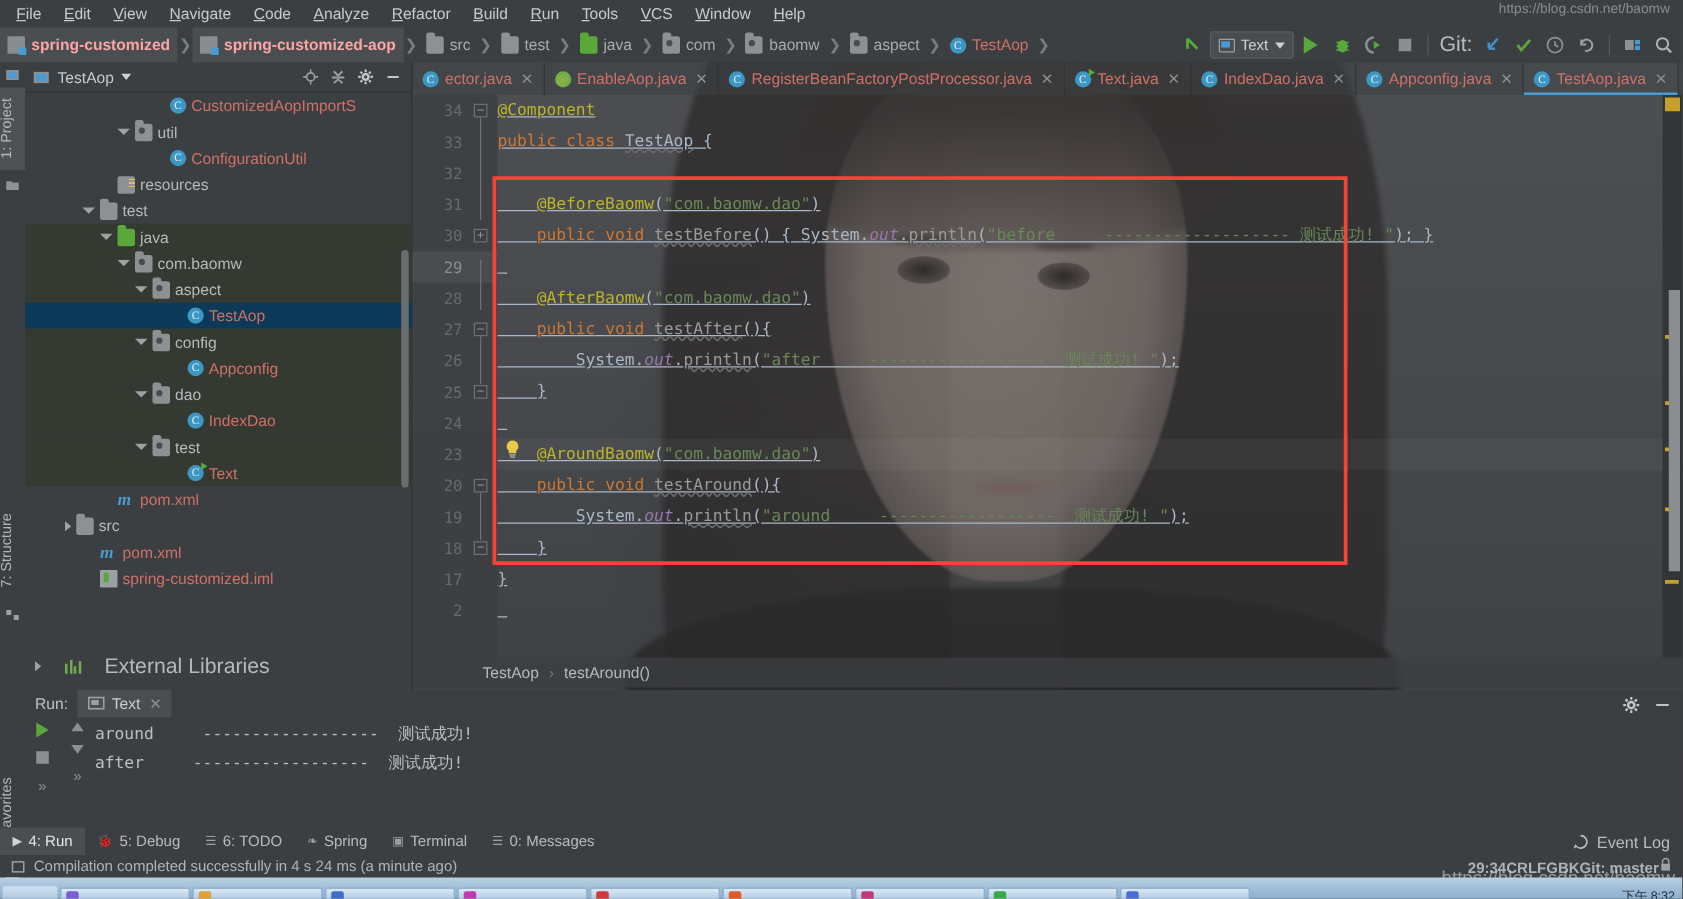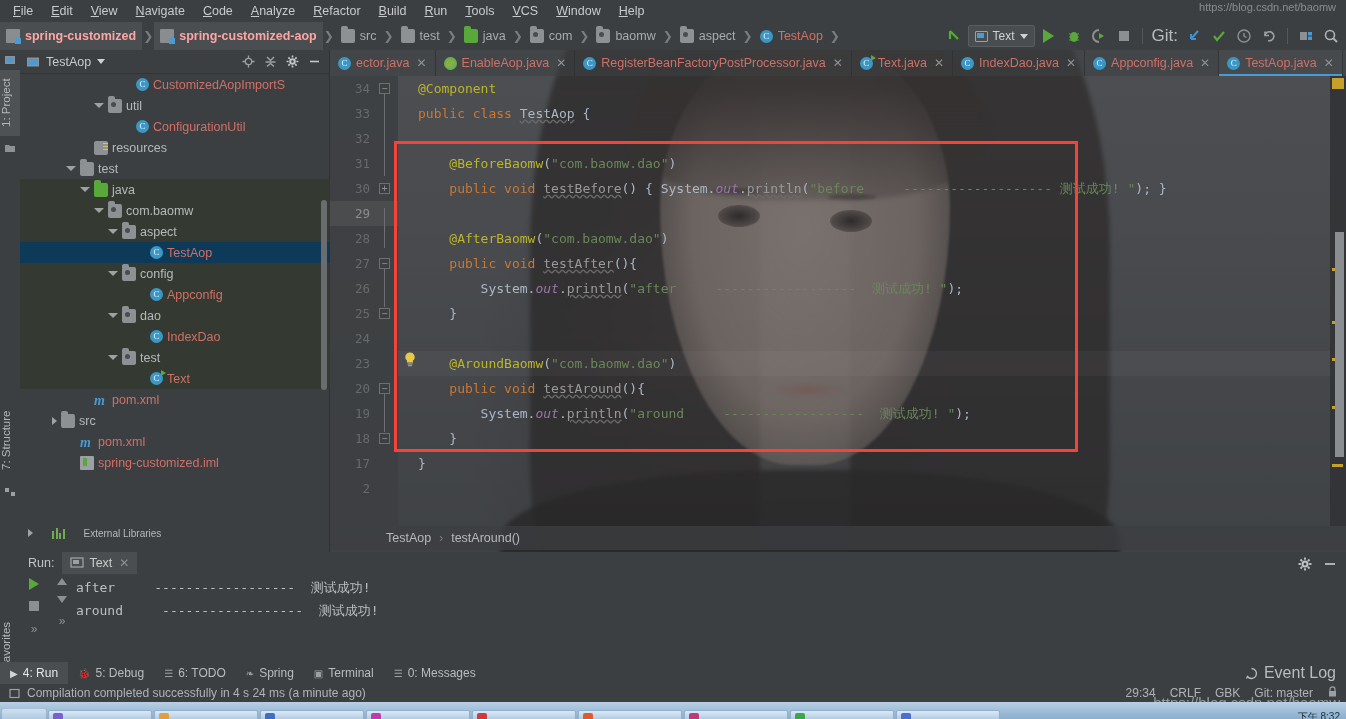--- a/index.html
+++ b/index.html
@@ -194,21 +194,21 @@
   .tw-spacer { width:10px; flex:none; }
   .tname.red { color:#cf7067; }
   .tname.plain { color:#b6b9bb; }
 
   .proj-scroll {
     position:absolute; right:2px; top:150px; width:6px; height:190px;
     background:#6a6d6f; border-radius:3px;
   }
 
   .ext-lib { position:absolute; left:20px; top:522px; width:310px; height:22px;
-     display:flex; align-items:center; gap:19px; padding-left:6px; font-size:10px; color:#b6b9bb; z-index:21;}
+     display:flex; align-items:center; gap:19px; padding-left:6px; font-size:17px; color:#b6b9bb; z-index:21;}
   .bars-ico { display:flex; gap:1.5px; align-items:flex-end; height:12px; }
   .bars-ico i { width:2px; background:#6fae4e; display:block; }
 
   
   .tabsrow {
     position:absolute; left:330px; top:50px; width:1016px; height:26px;
     z-index:22; display:flex; align-items:stretch; background:rgba(60,63,65,0.55);
   }
   .etab {
     display:flex; align-items:center; gap:5px; padding:0 8px;
@@ -236,21 +236,21 @@
     position:absolute; left:3px; width:11px; height:11px;
     border:1px solid #6d7072; color:#8d9092; font-size:10px; line-height:9px; text-align:center;
     background:rgba(60,63,65,0.6);
   }
   .foldline { position:absolute; left:8px; width:1px; background:#6d7072; }
 
   .code {
     position:absolute; left:68px; top:0; width:948px; height:450px;
     color:#a9b7c6; white-space:pre;
   }
-  .cl { height:25px; line-height:25px; padding-left:20px; }
+  .cl { height:25px; line-height:25px; padding-left:0;text-decoration:underline; }
   .cl.cur { background:rgba(255,255,255,0.035); }
   .kw { color:#cc7832; }
   .anno { color:#bbb529; }
   .str { color:#6a8759; }
   .meth { color:#9a9a9a; text-decoration: underline; text-decoration-style: wavy; text-decoration-color:#6a6a6a; }
   .field { color:#9876aa; font-style:italic; }
   .punct { color:#a9b7c6; }
   .cls-name { color:#a9b7c6; text-decoration: underline; text-decoration-style: wavy; text-decoration-color:#6a6a6a;}
 
   .redbox {
@@ -307,21 +307,21 @@
   }
   .btm-item { display:flex; align-items:center; gap:5px; padding:0 10px; height:22px; font-size:12px; color:#b9bcbe; }
   .btm-item.sel { background:#4b4e50; color:#e4e6e8; }
   .btm-right { margin-left:auto; display:flex; align-items:center; gap:6px; padding-right:10px; }
 
   .statusbar {
     position:absolute; left:0; top:684px; width:1346px; height:18px;
     background:#3c3f41; display:flex; align-items:center; z-index:30; font-size:12px; color:#b0b3b5;
   }
   .sb-left { display:flex; align-items:center; gap:6px; padding-left:8px; }
-  .sb-right { margin-left:auto; display:flex; align-items:flex-start; gap:14px; padding-right:8px; }
+  .sb-right { margin-left:auto; display:flex; align-items:flex-end; padding-right:8px;font-weight:bold; }
 
   .watermark {
     position:absolute; right:6px; top:694px; font-size:15px; color:rgba(225,228,230,0.55);
     z-index:40; font-family:"Liberation Sans",sans-serif; pointer-events:none;
   }
   .watermark2 {
     position:absolute; right:10px; top:1px; font-size:11px; color:rgba(225,228,230,0.45);
     z-index:40; pointer-events:none;
   }
 
@@ -831,22 +831,22 @@
           </span>
         <span style="color:#8d9092;font-size:12px;">»</span>
       </div>
       <div class="rs-col">
         <span class="arrow-up"></span>
         <span class="arrow-dn"></span>
         <span style="color:#8d9092;font-size:12px;">»</span>
       </div>
     </div>
     <div class="console" id="console">
+        <div class="conline">around     ------------------  测试成功!</div>
         <div class="conline">after     ------------------  测试成功!</div>
-        <div class="conline">around     ------------------  测试成功!</div>
         <div class="conline"> </div>
       </div>
   </div>
 
   <div class="btmbar" id="btmbar">
     <span class="btm-item sel">
         <span style="font-size: 10px; color: rgb(210, 213, 215);">▶</span>
         <span>4: Run</span>
       </span>
       <span class="btm-item">
@@ -868,21 +868,21 @@
       <span class="btm-item">
         <span style="font-size: 10px; color: rgb(154, 160, 164);">☰</span>
         <span>0: Messages</span>
       </span>
       <span class="btm-right">
       <span class="hdr-ico">
         <svg width="13" height="13" viewBox="0 0 13 13">
             <path d="M6.5 1.5 A5 5 0 1 1 2.5 9.5 L1.5 11.5" stroke="#b9bcbe" stroke-width="1.3" fill="none"></path>
           </svg>
       </span>
-      <span style="font-size:16px;color:#b9bcbe;">Event Log</span>
+      <span style="font-size:13px;color:#b9bcbe;">Event Log</span>
     </span>
   </div>
 
   <div class="statusbar">
     <span class="sb-left">
       <span class="hdr-ico">
         <svg width="13" height="13" viewBox="0 0 13 13">
             <rect x="2" y="2.5" width="9" height="8" stroke="#9aa0a4" stroke-width="1.2" fill="none"></rect>
           </svg>
       </span>

